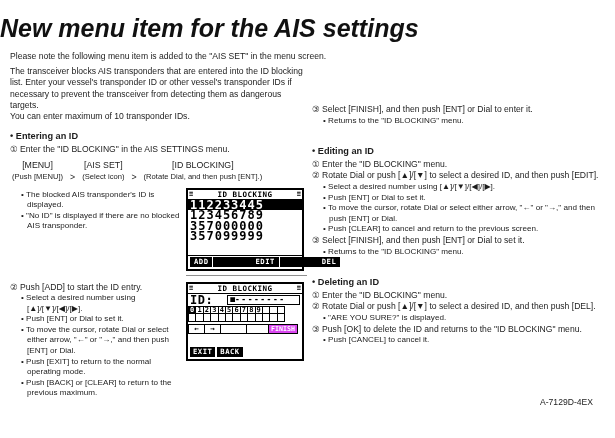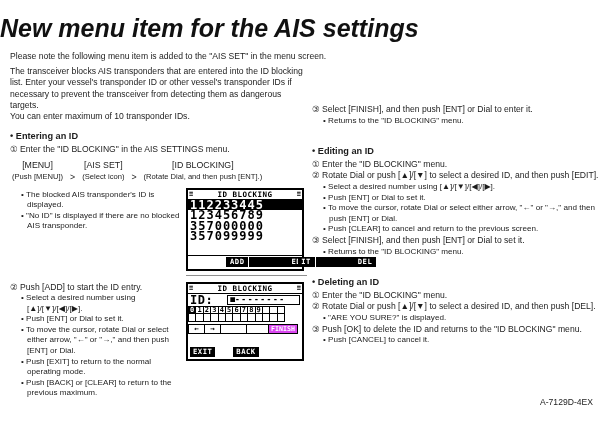--- a/index.html
+++ b/index.html
@@ -49,24 +49,24 @@
   .lcd2 { height:79px; }
   .lcd-titlebar {
     display:flex; justify-content:space-between; align-items:center;
     height:10px; border-bottom:1px solid #000; padding:0 1px;
   }
   .lcd-title { font-size:7.5px; letter-spacing:0.5px; }
   .menu-icon { font-size:7px; line-height:9px; }
   .lcd-row { height:10.5px; line-height:10.5px; font-size:12px; padding-left:2px; letter-spacing:1px; white-space:nowrap; }
   .lcd-row.selected { background:#000; color:#fff; }
   .softkey-line { position:absolute; left:0; right:0; bottom:13px; border-top:1px solid #000; }
-  .softkeys { position:absolute; left:2px; bottom:2px; display:flex; background:#000; color:#fff; height:10px; align-items:center;margin-left:36px; }
+  .softkeys { position:absolute; left:2px; bottom:2px; display:flex; background:#000; color:#fff; height:10px; align-items:center; }
   .softkeys .sk { font-size:7.2px; line-height:10px; padding:0 4px; letter-spacing:0.5px; }
   .softkeys .sk + .sk { border-left:1px solid #fff;padding-left:42px; }
-  .softkeys2 { position:absolute; left:2px; bottom:2px; display:flex; gap:18px; }
+  .softkeys2 { position:absolute; left:2px; bottom:2px; display:flex; gap:2px; }
   .softkeys2 .sk { background:#000; color:#fff; font-size:7.2px; height:10px; line-height:10px; padding:0 3px; letter-spacing:0.5px; }
   .scroll-ind { position:absolute; right:1px; bottom:4px; width:3px; height:7px; background:#000; }
 
   .id-row { display:flex; align-items:center; height:13px; padding:1px 2px 1px 2px; }
   .id-label { font-size:12px; letter-spacing:0.5px; }
   .id-field {
     margin-left:14px; border:1px solid #000; height:10px; flex:1;
     display:flex; align-items:center; padding-left:2px;
   }
   .id-cursor { font-size:8px; line-height:8px; }

